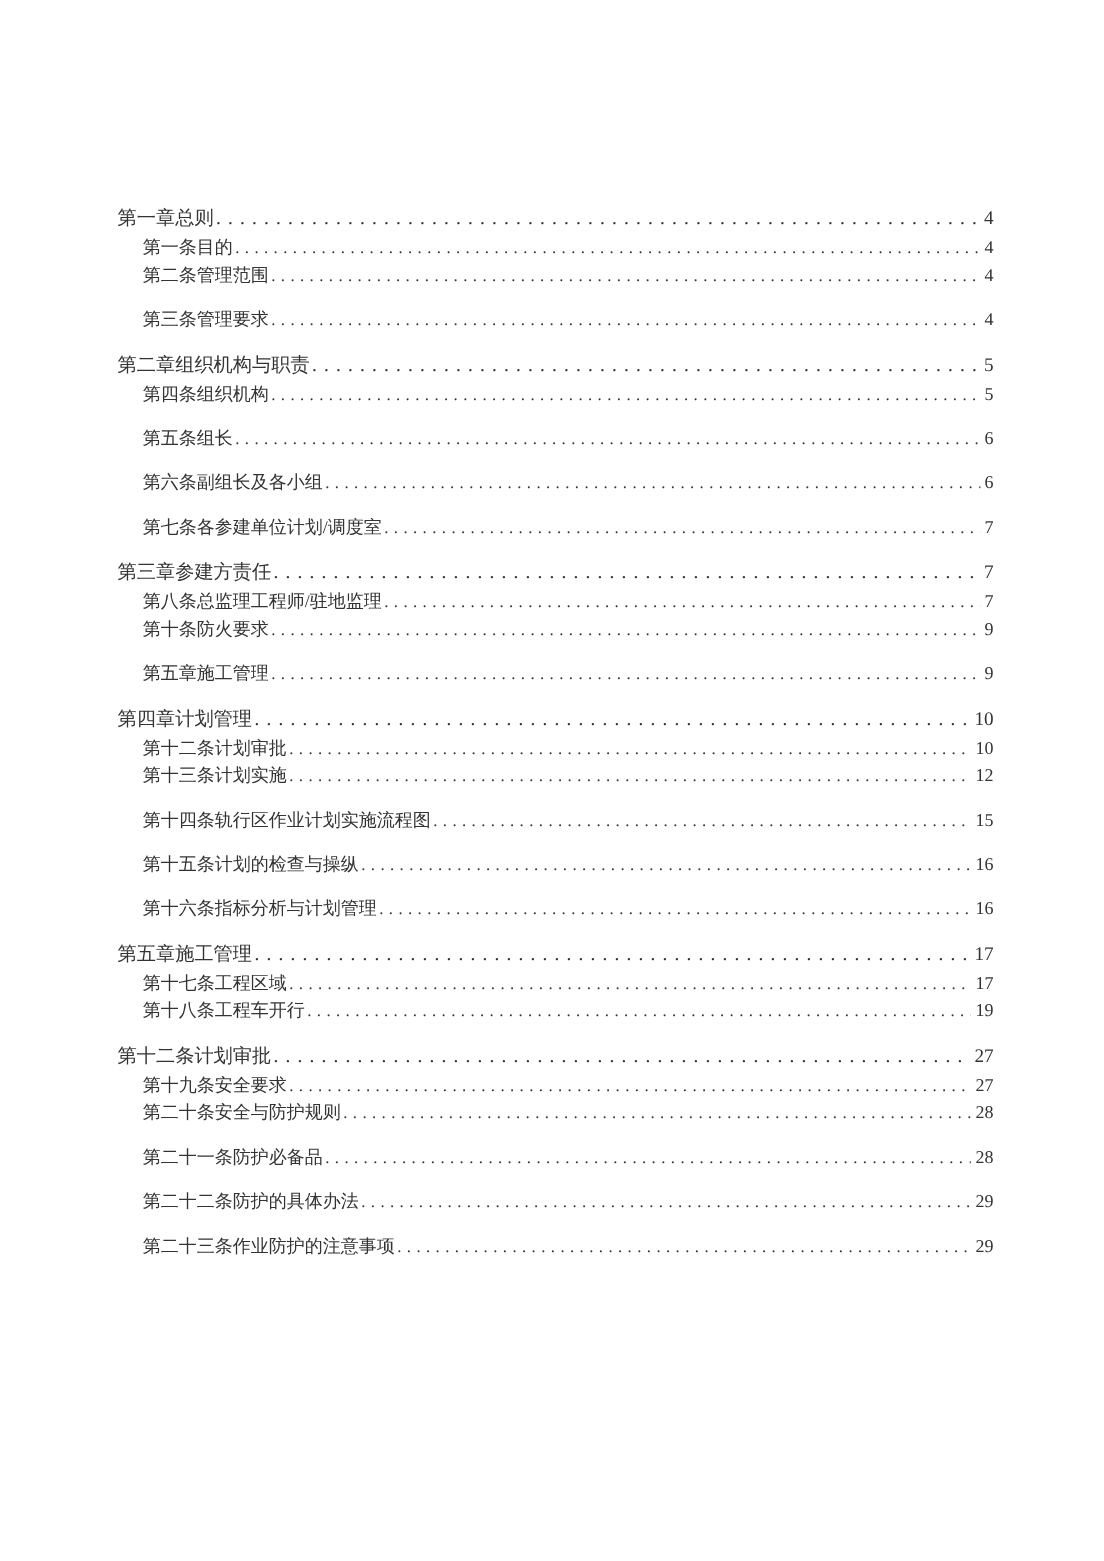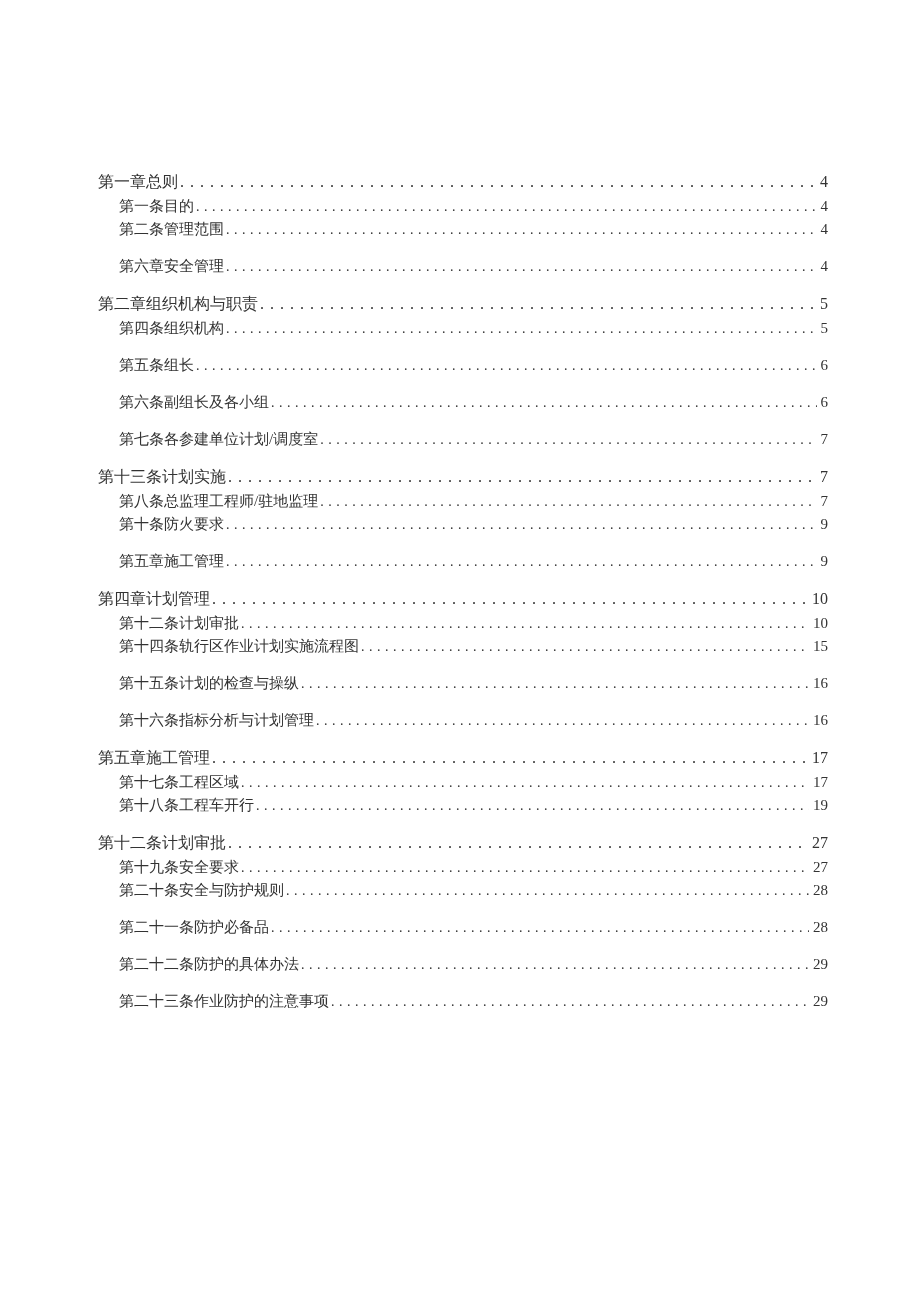--- a/index.html
+++ b/index.html
@@ -77,21 +77,21 @@
       <span class="label">第一条目的</span>
       <span class="leader"></span>
       <span class="page">4</span>
     </div>
     <div class="toc-item">
       <span class="label">第二条管理范围</span>
       <span class="leader"></span>
       <span class="page">4</span>
     </div>
     <div class="toc-item">
-      <span class="label">第六章安全管理</span>
+      <span class="label">第三条管理要求</span>
       <span class="leader"></span>
       <span class="page">4</span>
     </div>
     <div class="toc-chapter gap-before-chapter">
       <span class="label">第二章组织机构与职责</span>
       <span class="leader"></span>
       <span class="page">5</span>
     </div>
     <div class="toc-item">
       <span class="label">第四条组织机构</span>
@@ -107,48 +107,53 @@
       <span class="label">第六条副组长及各小组</span>
       <span class="leader"></span>
       <span class="page">6</span>
     </div>
     <div class="toc-item">
       <span class="label">第七条各参建单位计划/调度室</span>
       <span class="leader"></span>
       <span class="page">7</span>
     </div>
     <div class="toc-chapter gap-before-chapter">
+      <span class="label">第三章参建方责任</span>
+      <span class="leader"></span>
+      <span class="page">7</span>
+    </div>
+    <div class="toc-item tight">
+      <span class="label">第八条总监理工程师/驻地监理</span>
+      <span class="leader"></span>
+      <span class="page">7</span>
+    </div>
+    <div class="toc-item">
+      <span class="label">第十条防火要求</span>
+      <span class="leader"></span>
+      <span class="page">9</span>
+    </div>
+    <div class="toc-item">
+      <span class="label">第五章施工管理</span>
+      <span class="leader"></span>
+      <span class="page">9</span>
+    </div>
+    <div class="toc-chapter gap-before-chapter">
+      <span class="label">第四章计划管理</span>
+      <span class="leader"></span>
+      <span class="page">10</span>
+    </div>
+    <div class="toc-item tight">
+      <span class="label">第十二条计划审批</span>
+      <span class="leader"></span>
+      <span class="page">10</span>
+    </div>
+    <div class="toc-item">
       <span class="label">第十三条计划实施</span>
       <span class="leader"></span>
-      <span class="page">7</span>
-    </div>
-    <div class="toc-item tight">
-      <span class="label">第八条总监理工程师/驻地监理</span>
-      <span class="leader"></span>
-      <span class="page">7</span>
-    </div>
-    <div class="toc-item">
-      <span class="label">第十条防火要求</span>
-      <span class="leader"></span>
-      <span class="page">9</span>
-    </div>
-    <div class="toc-item">
-      <span class="label">第五章施工管理</span>
-      <span class="leader"></span>
-      <span class="page">9</span>
-    </div>
-    <div class="toc-chapter gap-before-chapter">
-      <span class="label">第四章计划管理</span>
-      <span class="leader"></span>
-      <span class="page">10</span>
-    </div>
-    <div class="toc-item tight">
-      <span class="label">第十二条计划审批</span>
-      <span class="leader"></span>
-      <span class="page">10</span>
+      <span class="page">12</span>
     </div>
     <div class="toc-item">
       <span class="label">第十四条轨行区作业计划实施流程图</span>
       <span class="leader"></span>
       <span class="page">15</span>
     </div>
     <div class="toc-item">
       <span class="label">第十五条计划的检查与操纵</span>
       <span class="leader"></span>
       <span class="page">16</span>

